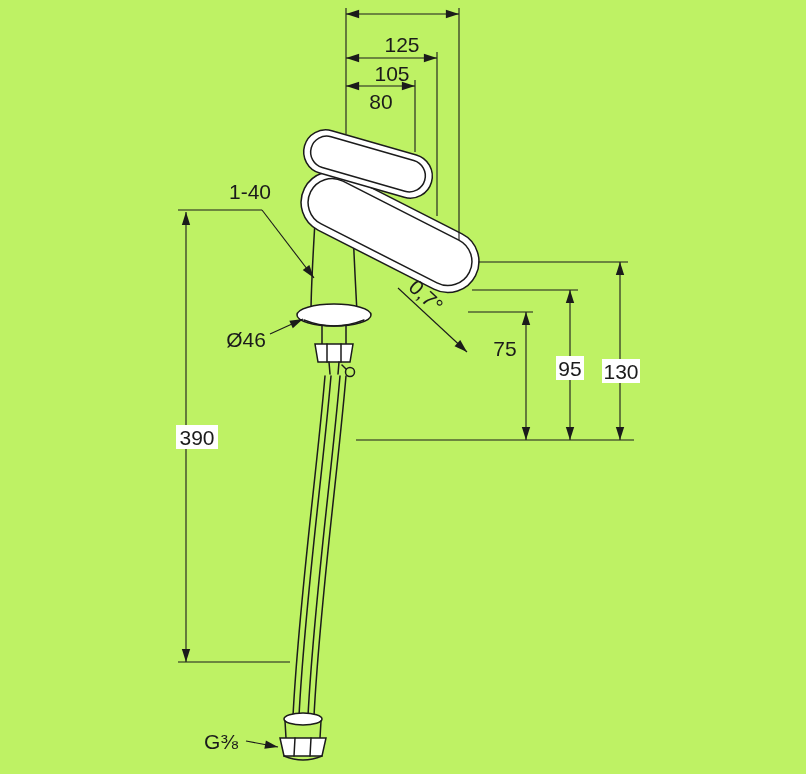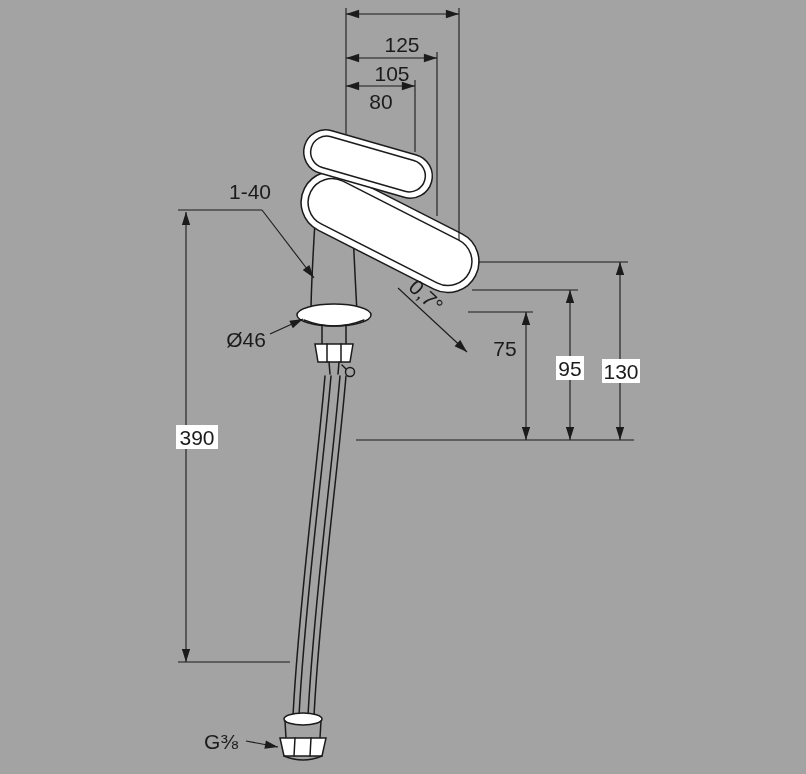--- a/index.html
+++ b/index.html
@@ -5,21 +5,21 @@
   html, body {
     margin: 0;
     padding: 0;
     background: #ffffff;
     font-family: "Liberation Sans", sans-serif;
   }
   .canvas {
     position: relative;
     width: 806px;
     height: 774px;
-    background: #a3a3a3;
+    background: #bef264;
     overflow: hidden;
   }
   svg { display: block; }
   svg text {
     font-family: "Liberation Sans", sans-serif;
     font-size: 21px;
     fill: #1b1b1b;
     text-anchor: middle;
     dominant-baseline: central;
   }

